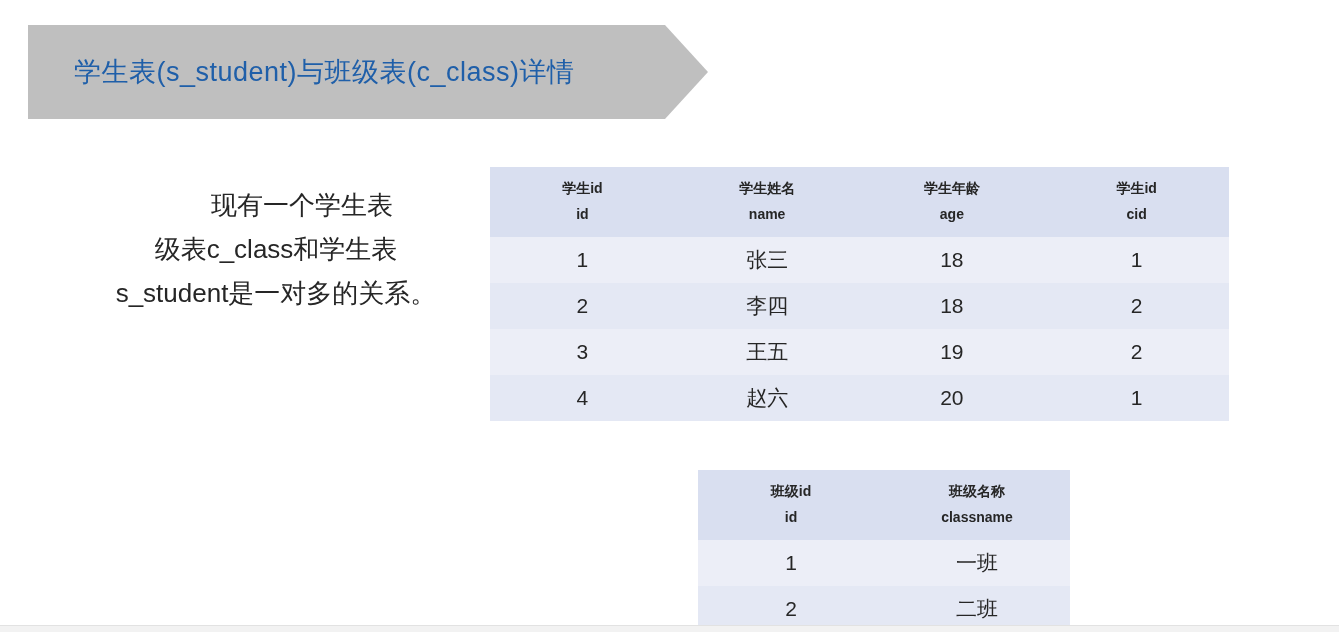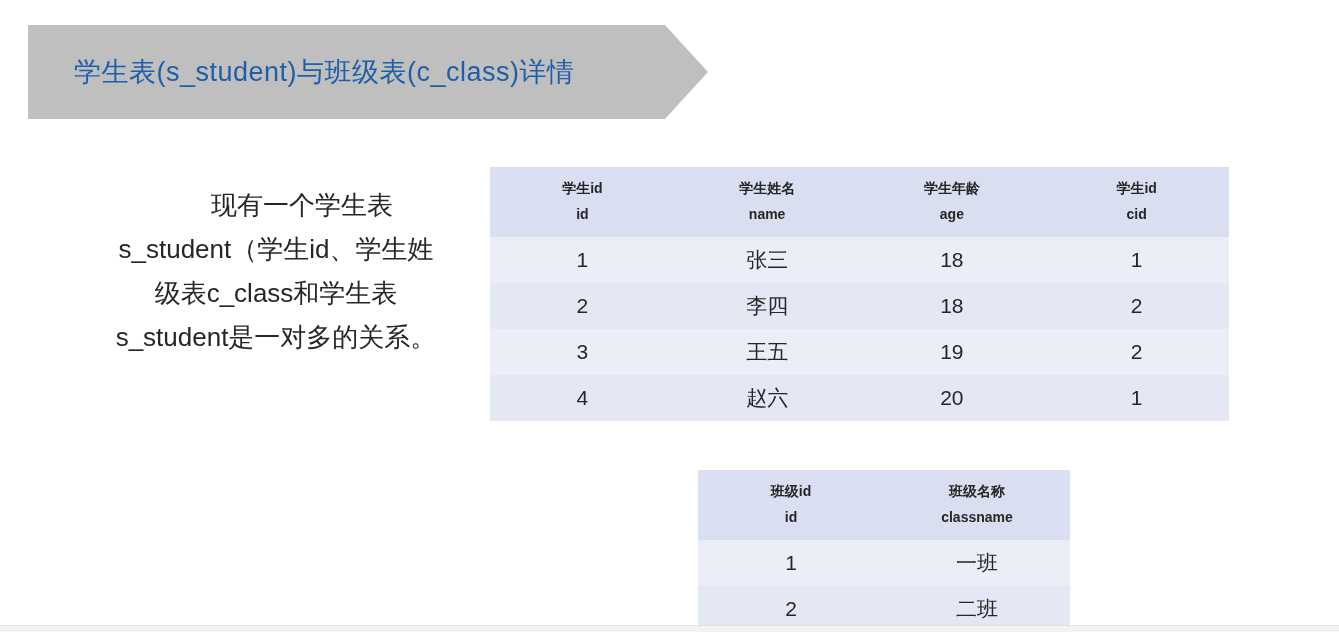--- a/index.html
+++ b/index.html
@@ -112,21 +112,20 @@
 </head>
 <body>
 
 <div class="banner">
   <div class="banner-shape"></div>
   <div class="banner-title">学生表(s_student)与班级表(c_class)详情</div>
 </div>
 
 <div class="paragraph">
   <div><span class="indent"></span><span>现有一个学生表</span></div>
-  <div>s_student（学生id、学生姓</div>
   <div>级表c_class和学生表</div>
   <div>s_student是一对多的关系。</div>
 </div>
 
 <table id="student-table">
   <colgroup>
       <col>
       <col>
       <col>
       <col>

